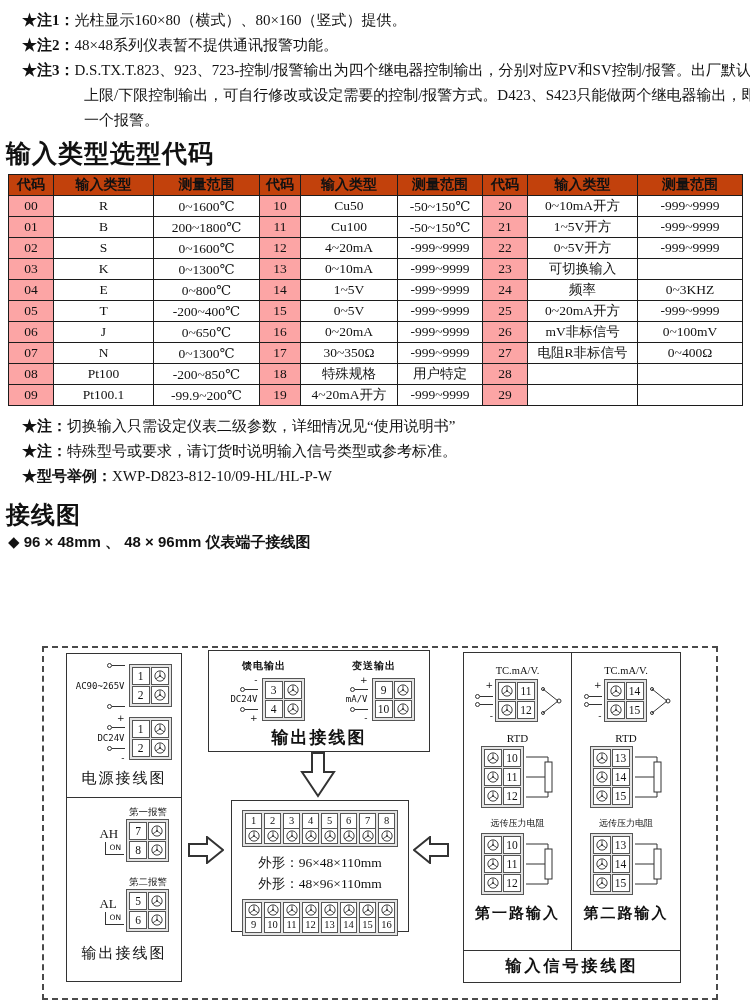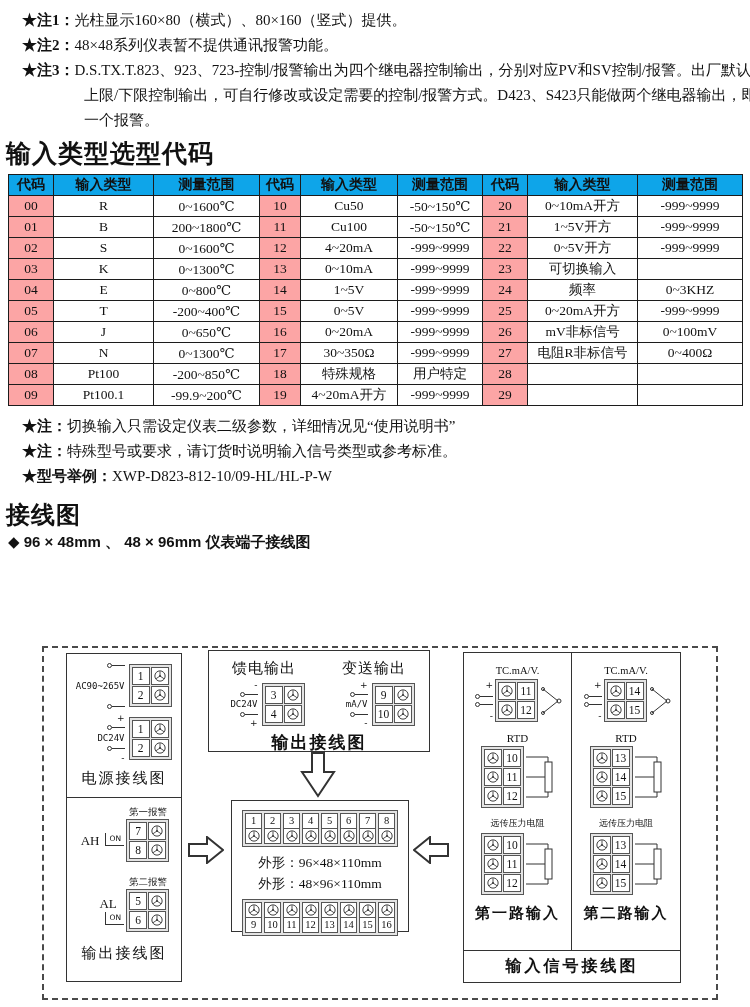--- a/index.html
+++ b/index.html
@@ -13,21 +13,21 @@
   h1.sec{margin:4px 0 4px 6px;font-family:Liberation Sans, sans-serif;
          font-size:25px;font-weight:bold;letter-spacing:1px;}
   h2.sec{margin:10px 0 2px 6px;font-family:"Liberation Sans","DejaVu Sans",sans-serif;
          font-size:24px;font-weight:bold;letter-spacing:1px;}
   .bullet{margin:0 0 6px 8px;font-family:"Liberation Sans","DejaVu Sans",sans-serif;
           font-size:15px;font-weight:bold;}
   
   table.codes{border-collapse:collapse;table-layout:fixed;width:734px;margin:2px 0 4px 8px;}
   table.codes th,table.codes td{border:1px solid #1c1c1c;height:20px;padding:0 1px;
           text-align:center;font-size:13.5px;overflow:hidden;white-space:nowrap;}
-  table.codes th{background:#0ea5e9;font-weight:bold;font-size:14px;}
+  table.codes th{background:#c2410c;font-weight:bold;font-size:14px;}
   table.codes td.code{background:#fca5a5;}
   
   .notes-bottom{margin-top:8px;}
   .model-par{padding-left:96px;padding-right:28px;font-size:15px;line-height:26px;}
   
   .diagram{position:absolute;left:42px;top:646px;width:676px;height:354px;
            border:2px dashed #4a4a4a;box-sizing:border-box;}
   .dbox{position:absolute;border:1.5px solid #333;background:#fff;box-sizing:border-box;}
   .caption{text-align:center;font-size:15px;letter-spacing:2px;}
   
@@ -56,21 +56,21 @@
         border-bottom:1px solid #333;padding:1px 3px 2px 3px;margin-left:6px;}
   
   .power-sec{height:144px;border-bottom:1.5px solid #333;box-sizing:border-box;padding-top:10px;}
   .pgroup{display:flex;justify-content:center;align-items:center;gap:4px;margin-bottom:7px;}
   .agroup{margin-top:8px;}
   .atitle{font-size:9.5px;text-align:right;padding-right:14px;}
   .arow{display:flex;justify-content:flex-end;align-items:center;gap:2px;padding-right:12px;}
   .aname{font-size:13px;font-family:"Liberation Serif",serif;align-self:flex-start;}
   
   .ogroups{display:flex;justify-content:space-around;padding-top:8px;}
-  .otitle{font-size:15px;text-align:center;letter-spacing:1px;margin-bottom:3px;font-weight:normal;}
+  .otitle{font-size:10px;text-align:center;letter-spacing:1px;margin-bottom:3px;font-weight:bold;}
   .orow{display:flex;align-items:center;gap:4px;}
   .caption.big{font-size:17px;font-weight:bold;margin-top:4px;}
   
   .center-inner{display:flex;flex-direction:column;align-items:center;padding-top:9px;}
   .dims{font-size:13.5px;line-height:21px;text-align:left;margin:5px 0;}
   
   .chan-cols{display:flex;height:297px;}
   .chan{width:50%;box-sizing:border-box;display:flex;flex-direction:column;align-items:center;padding-top:12px;}
   .chan.first{border-right:1.5px solid #333;}
   .tc-label{font-size:10.5px;margin-bottom:3px;}
@@ -306,21 +306,21 @@
                 </span>
               </span>
             </span>
         </div>
         <div class="caption">电源接线图</div>
       </div>
       <div>
         <div class="agroup">
           <div class="atitle">第一报警</div>
           <div class="arow">
-            <div style="display:flex;flex-direction:row;align-items:flex-start;">
+            <div style="display:flex;flex-direction:column;align-items:flex-start;">
               <span class="aname">AH</span>
               <span class="onsw">ON</span>
             </div>
             <span class="vblock">
                 <span class="trow">
                   <span class="tnum">7</span>
                   <span class="tscrew">
                     <svg class="screw-svg" width="12" height="12" viewBox="0 0 14 14">
     <circle cx="7" cy="7" r="6" fill="none" stroke="#333" stroke-width="1.1"></circle>
     <circle cx="7" cy="7" r="1.1" fill="#333"></circle>

